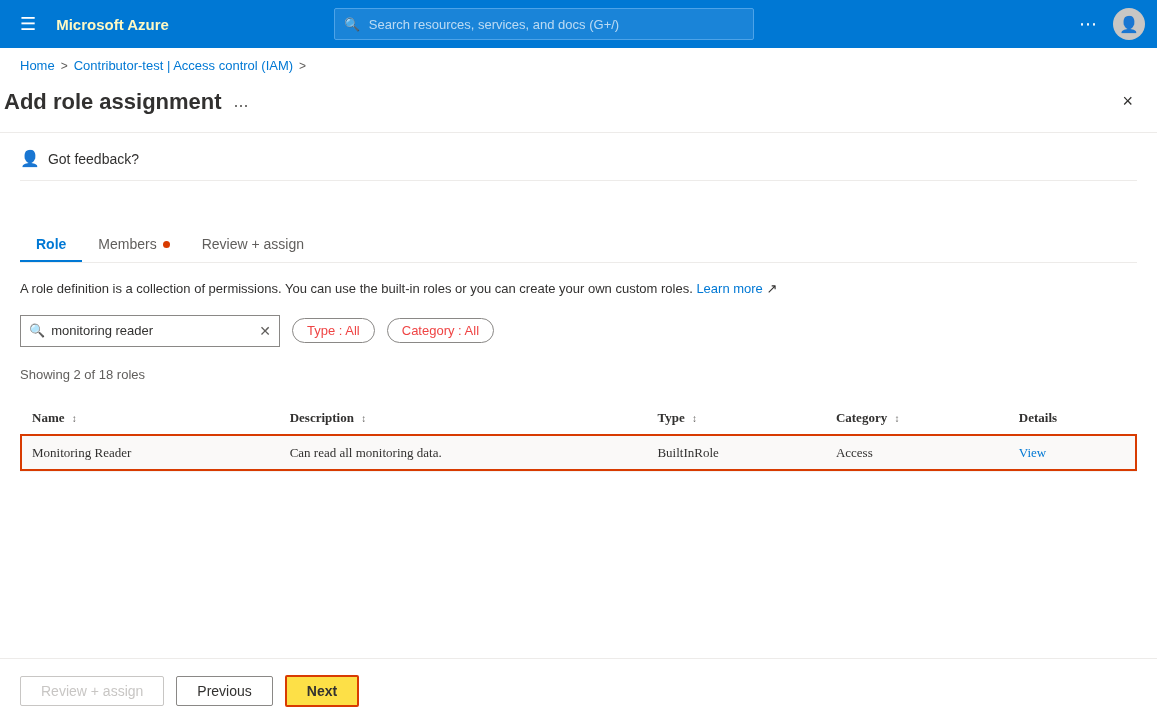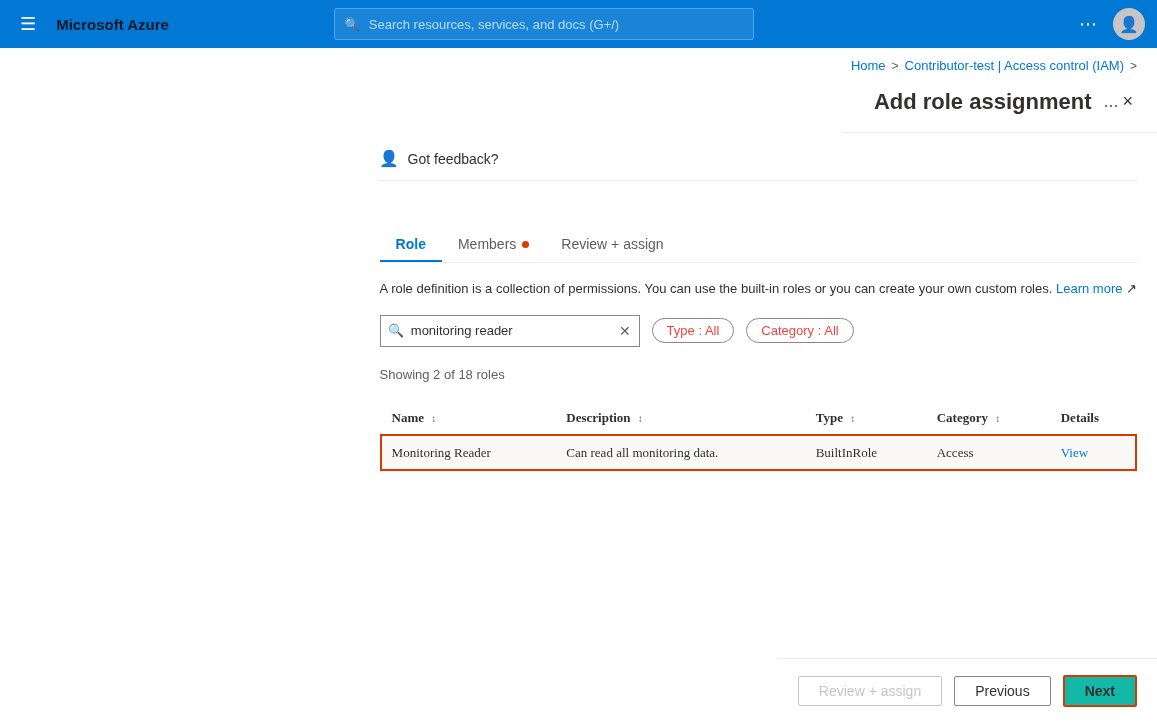--- a/index.html
+++ b/index.html
@@ -14,21 +14,21 @@
       padding: 0 12px;
       gap: 12px;
     }
     .topbar-hamburger {
       color: white;
       font-size: 18px;
       cursor: pointer;
       padding: 4px 8px;
     }
     .topbar-title {
-      color: #0f172a;
+      color: #fef9c3;
       font-weight: 700;
       font-size: 15px;
       white-space: nowrap;
       text-align: center;
     }
     .topbar-search {
       flex: 1;
       max-width: 420px;
       margin: 0 auto;
       background: #1a84d8;
@@ -71,38 +71,37 @@
       font-size: 16px;
     }
 
     
     .main-container {
       background: white;
       margin: 0;
       min-height: calc(723px - 48px);
       display: flex;
       flex-direction: column;
-      align-items: flex-end;
     }
 
     
     .breadcrumb {
       padding: 10px 20px 6px 20px;
       display: flex;
       align-items: center;
       gap: 6px;
       font-size: 13px;
       color: #0078d4;
     }
     .breadcrumb a { color: #0078d4; text-decoration: none; cursor: pointer; }
     .breadcrumb-sep { color: #605e5c; font-size: 12px; }
 
     
     .page-header {
-      padding: 8px 20px 16px 30px;
+      padding: 8px 20px 16px 4px;
       display: flex;
       align-items: center;
       justify-content: space-between;
       border-bottom: 1px solid #edebe9;
     }
     .page-header-left {
       display: flex;
       align-items: center;
       gap: 12px;
     }
@@ -286,21 +285,21 @@
       border: 1px solid #c8c6c4;
       color: #c8c6c4;
       cursor: default;
     }
     .btn-secondary {
       background: white;
       border: 1px solid #8a8886;
       color: #323130;
     }
     .btn-primary-outline {
-      background: #14b8a6;
+      background: #fde047;
       border: 2px solid #d83b01;
       color: #323130;
       font-weight: 600;
     }
   </style>
 </head>
 <body>
 
 <div class="topbar">
   <span class="topbar-hamburger">☰</span>

